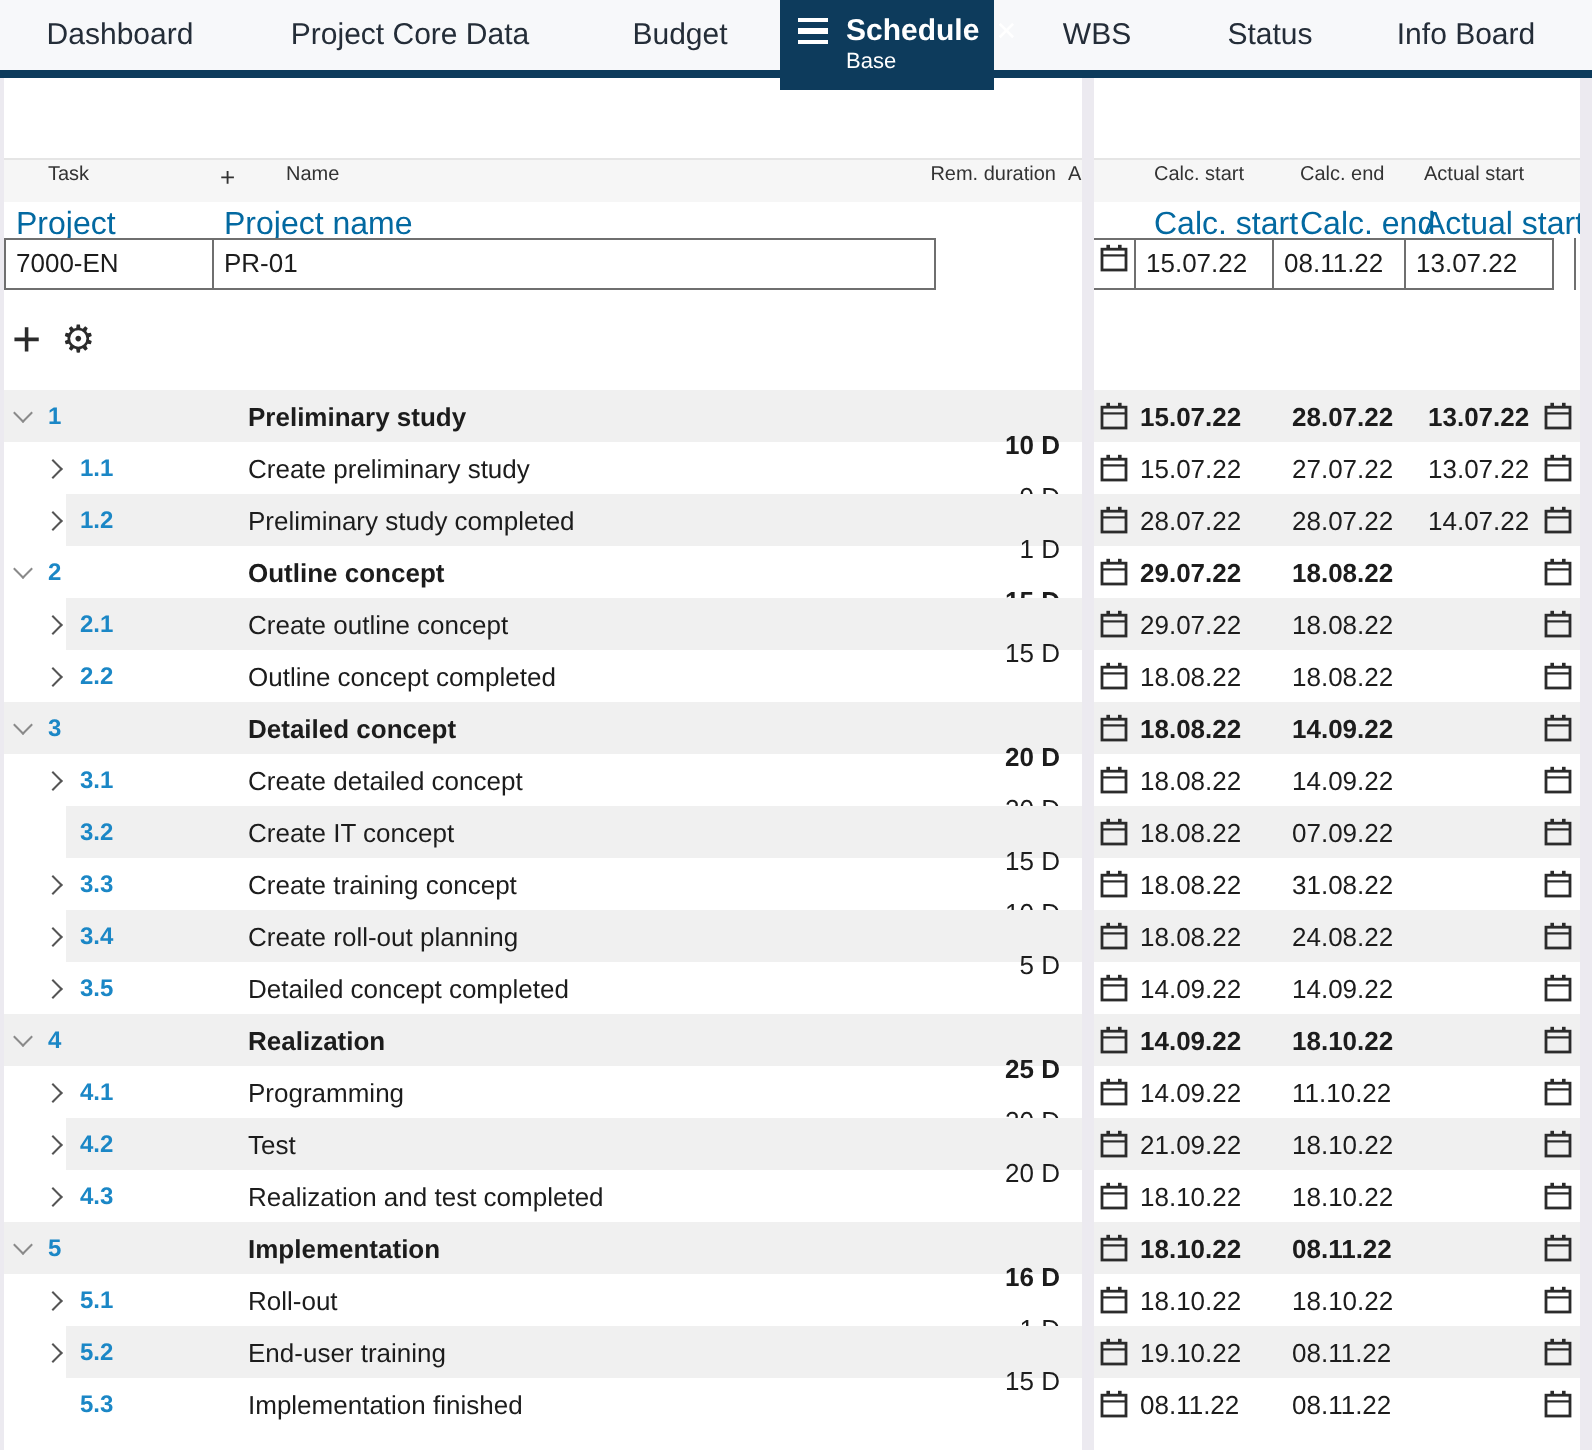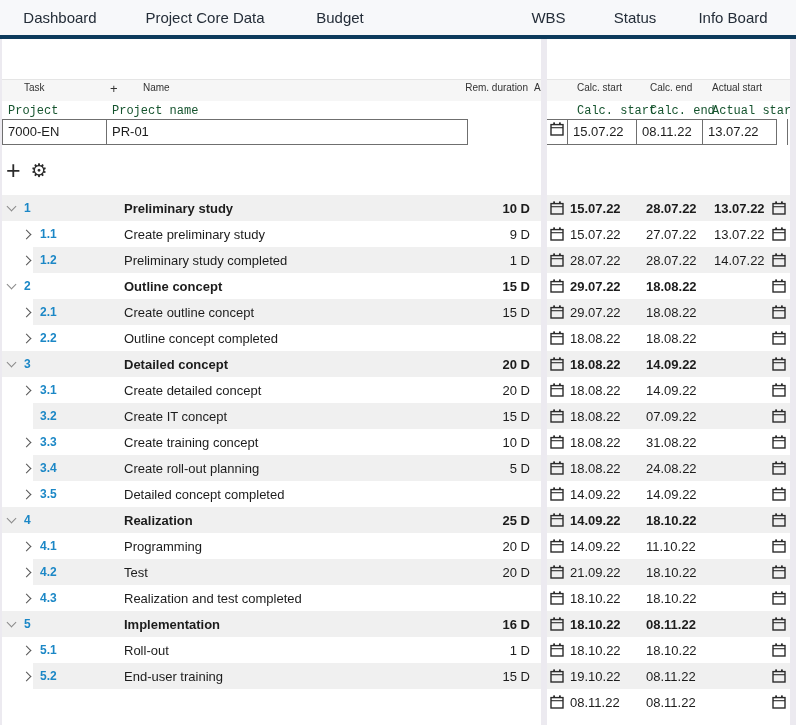--- a/index.html
+++ b/index.html
@@ -23,21 +23,21 @@
   
   .vstrip { position:absolute; top:39px; bottom:0; background:#eceaf0; z-index:5; }
   #strip-left  { left:0;  width:2px; }
   #strip-mid   { left:541px; width:6px; }
   #strip-right { left:790px; width:6px; }
 
   
   .hdr-band { position:absolute; top:79px; left:2px; width:788px; height:22px;
               background:#f6f6f6; border-top:1px solid #e5e5e5; }
   .hlabel { position:absolute; font-size:10px; color:#333; white-space:nowrap; }
-  .hgray  { position:absolute; font-size:12px; color:#14532d; white-space:nowrap;font-family:Liberation Mono, monospace; }
+  .hgray  { position:absolute; font-size:16px; color:#0369a1; white-space:nowrap; }
 
   
   .inbox { position:absolute; top:119px; height:26px; border:1px solid #6f6f6f; display:flex; background:#fff; }
   #input-left  { left:2px;  width:466px; }
   #input-right { left:546px; width:231px; }
   .ibcell { line-height:24px; font-size:13px; padding:0 5px; overflow:hidden; white-space:nowrap; }
   .ibdiv { border-right:1px solid #6f6f6f; }
   .cell-ico { width:21px; display:flex; align-items:center; justify-content:center; padding:0; }
   #input-frag { position:absolute; left:787px; top:119px; width:1px; height:26px; background:#6f6f6f; }
 
@@ -54,36 +54,48 @@
   .row.sh .lp, .row.sh .rp { background:#f0f0f0; }
   .row.sh.sub .lp { background:linear-gradient(90deg, #fff 31px, #f0f0f0 31px); }
   .chev { position:absolute; top:10px; width:7px; height:7px; }
   .chev.down  { left:6px;  border-left:1.6px solid #8a8a8a; border-bottom:1.6px solid #8a8a8a;
                 transform:rotate(-45deg); top:8px; }
   .chev.right { left:21px; border-top:1.6px solid #555; border-right:1.6px solid #555;
                 transform:rotate(45deg); }
   .num { position:absolute; top:6px; font-size:12px; font-weight:bold; color:#1b87c6; }
   .row.grp .num { left:22px; } .row.sub .num { left:38px; }
   .nm { position:absolute; left:122px; top:6px; font-size:13px; color:#1c1c1c; white-space:nowrap; }
-  .du { position:absolute; right:11px; top:6px; font-size:13px; color:#1c1c1c; }
+  .du { position:absolute; right:11px; top:20px; font-size:13px; color:#1c1c1c; }
   .row.grp .nm, .row.grp .du, .row.grp .dt { font-weight:bold; }
   .cal { position:absolute; top:6px; line-height:0; }
   .cal-l { left:3px; } .cal-r { right:4px; }
   .dt { position:absolute; top:6px; font-size:13px; color:#1c1c1c; white-space:nowrap; }
   .d1 { left:23px; } .d2 { left:99px; } .d3 { left:167px; }
 </style>
 </head>
 <body>
 
 <div id="app">
 
   <div class="tabbar" id="tabbar">
       <div class="tab" style="left: 0px; width: 120px;">Dashboard</div>
       <div class="tab" style="left: 120px; width: 170px;">Project Core Data</div>
       <div class="tab" style="left: 290px; width: 100px;">Budget</div>
+      <div class="tab active" style="left: 390px; width: 107px;">
+        <div class="at-row">
+          <span class="hamburger">
+            <i></i>
+            <i></i>
+            <i></i>
+          </span>
+          <span class="at-label">Schedule</span>
+          <span class="at-close">✕</span>
+        </div>
+        <div class="at-sub">Base</div>
+      </div>
       <div class="tab" style="left: 497px; width: 103px;">WBS</div>
       <div class="tab" style="left: 600px; width: 70px;">Status</div>
       <div class="tab" style="left: 670px; width: 126px;">Info Board</div>
     </div>
   <div class="tab-underline"></div>
 
   <div class="vstrip" id="strip-left"></div>
   <div class="vstrip" id="strip-mid"></div>
   <div class="vstrip" id="strip-right"></div>
 
@@ -577,20 +589,24 @@
           <span class="dt d2">08.11.22</span>
           <span class="cal cal-r"><svg width="14" height="14" viewBox="0 0 14 14">
               <rect x="1" y="2.6" width="12" height="10.4" fill="none" stroke="#2b2b2b" stroke-width="1.4"></rect>
               <line x1="1" y1="5.7" x2="13" y2="5.7" stroke="#2b2b2b" stroke-width="1.1"></line>
               <rect x="3.2" y="0.4" width="1.8" height="2.6" fill="#2b2b2b"></rect>
               <rect x="9" y="0.4" width="1.8" height="2.6" fill="#2b2b2b"></rect>
             </svg></span>
         </div>
       </div>
       <div class="row sub">
+        <div class="lp">
+          <span class="num">5.3</span>
+          <span class="nm">Implementation finished</span>
+        </div>
         <div class="rp">
           <span class="cal cal-l"><svg width="14" height="14" viewBox="0 0 14 14">
               <rect x="1" y="2.6" width="12" height="10.4" fill="none" stroke="#2b2b2b" stroke-width="1.4"></rect>
               <line x1="1" y1="5.7" x2="13" y2="5.7" stroke="#2b2b2b" stroke-width="1.1"></line>
               <rect x="3.2" y="0.4" width="1.8" height="2.6" fill="#2b2b2b"></rect>
               <rect x="9" y="0.4" width="1.8" height="2.6" fill="#2b2b2b"></rect>
             </svg></span>
           <span class="dt d1">08.11.22</span>
           <span class="dt d2">08.11.22</span>
           <span class="cal cal-r"><svg width="14" height="14" viewBox="0 0 14 14">

